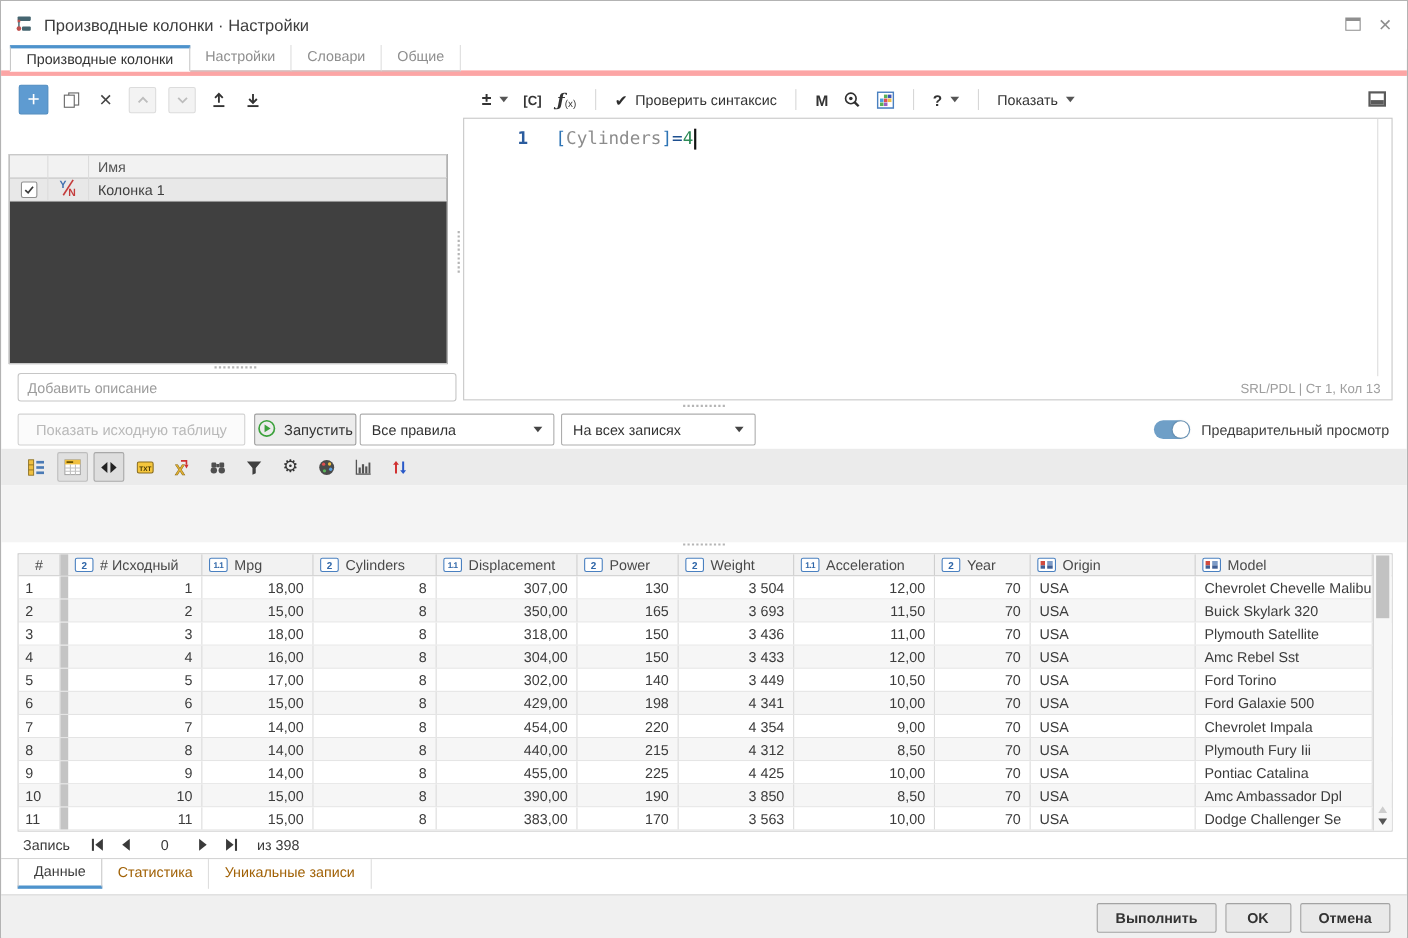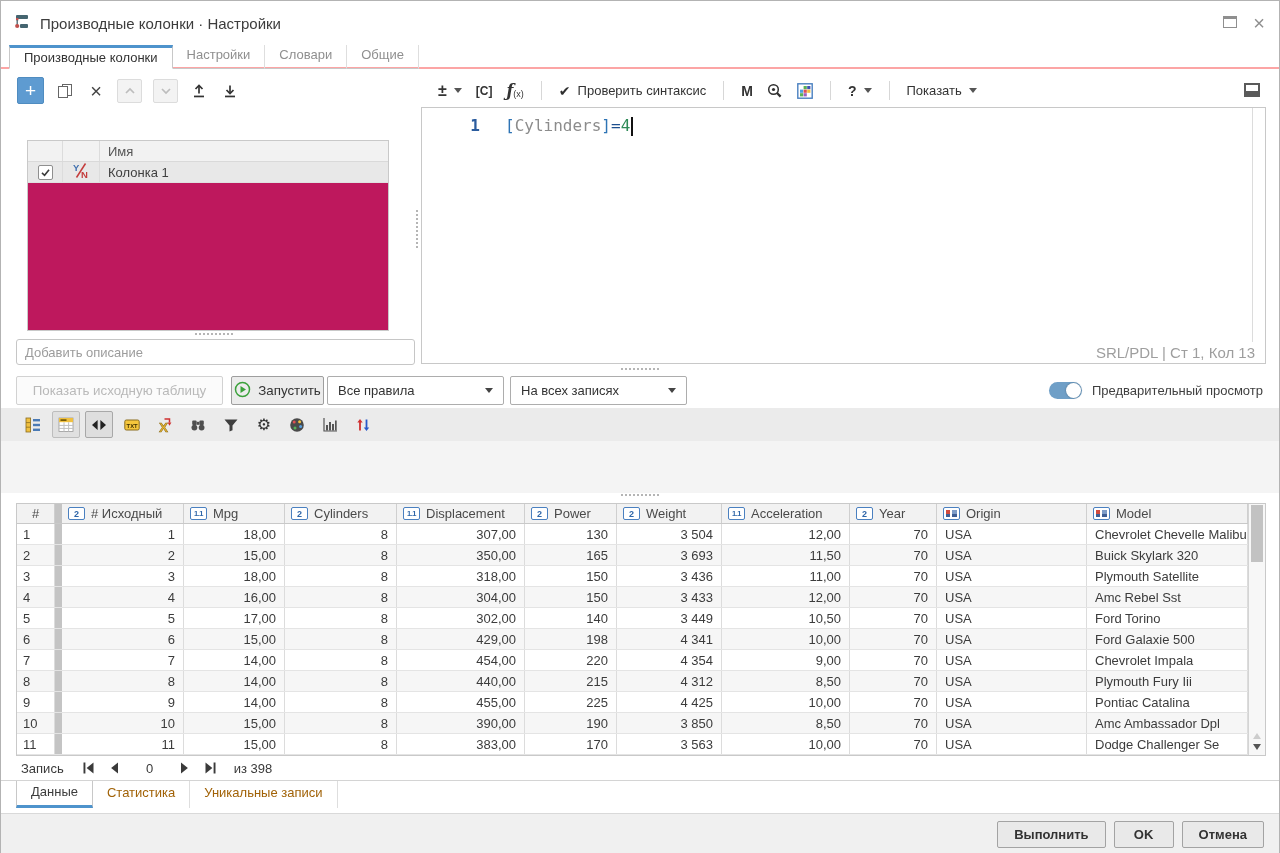--- a/index.html
+++ b/index.html
@@ -8,38 +8,38 @@
   #window{position:relative;width:1280px;height:853px;background:#fff;border:1px solid #b3b3b3}
 
   
   .titlebar{position:absolute;left:0;top:0;width:100%;height:44px;display:flex;align-items:center;padding-left:12px;background:#fff}
   .titlebar .title{font-size:15px;color:#3d3d3d;margin-left:9px}
   .win-btns{position:absolute;right:14px;top:0;height:44px;display:flex;align-items:center;gap:16px}
   .max-icon{display:inline-block;width:14px;height:12px;border:1px solid #8f8f8f;border-top:3px solid #8f8f8f}
   .close-icon{font-size:20px;color:#8f8f8f;line-height:1}
 
   
-  .tabbar{position:absolute;left:0;top:44px;width:100%;height:24px;padding-left:8px;display:flex;border-bottom:2px solid #fca5a5}
+  .tabbar{position:absolute;left:0;top:44px;width:100%;height:24px;padding-left:8px;display:flex;align-items:flex-end;border-bottom:5px solid #fca5a5}
   .tab{height:24px;line-height:20px;padding:0 14px;color:#8f8f8f;cursor:default;margin-bottom:-1px;border-bottom:1px solid #c8c8c8;border-right:1px solid #dedede}
   .tab.active{background:#fff;color:#333;border:1px solid #c8c8c8;border-top:3px solid #4e93cc;border-bottom:1px solid #fff;line-height:19px}
 
   
   .ltb{position:absolute;left:16px;top:76px;height:27px;display:flex;align-items:center;gap:11px}
   .add-btn{width:27px;height:27px;background:#5e9bd1;border:1px solid #4f8cc0;border-radius:2px;color:#fff;font-size:19px;display:flex;align-items:center;justify-content:center;line-height:1}
   .plain-ic{display:flex;align-items:center;justify-content:center;width:20px;height:24px}
   .del-x{font-size:20px;color:#444;line-height:1}
   .sm-btn{width:25px;height:24px;background:#f3f3f3;border:1px solid #dcdcdc;border-radius:2px;display:flex;align-items:center;justify-content:center}
 
   
   .inputbox{position:absolute;background:#fff;border:1px solid #c6c6c6;border-radius:3px;display:flex;align-items:center;padding:0 8px;color:#9c9c9c}
   .filter{left:15px;top:107px;width:399px;height:25px;gap:6px}
   .desc{left:15px;top:338px;width:399px;height:26px}
 
   
-  .list{position:absolute;left:26px;top:139px;width:362px;height:191px;border:1px solid #c9c9c9;background:#be185d}
+  .list{position:absolute;left:7px;top:139px;width:399px;height:191px;border:1px solid #c9c9c9;background:#404040}
   .lrow{display:flex;height:21px;align-items:stretch}
   .lhead{background:#f2f2f2;border-bottom:1px solid #d9d9d9;color:#555}
   .lsel{background:#e8e8e8;border-bottom:1px solid #e0e0e0;color:#3f3f3f}
   .lc{display:flex;align-items:center;border-right:1px solid #dcdcdc;padding-left:6px}
   .lc1{width:35px;justify-content:center;padding-left:0}
   .lc2{width:37px;justify-content:center;padding-left:0}
   .lc3{flex:1;border-right:none;padding-left:8px}
   .cb{width:15px;height:15px;background:#fff;border:1px solid #8f8f8f;border-radius:2px;display:flex;align-items:center;justify-content:center}
 
   
@@ -63,21 +63,21 @@
 
   
   .editor{position:absolute;left:420px;top:106px;width:845px;height:257px;border:1px solid #c8c8c8;background:#fff;display:flex;flex-direction:column}
   .code-area{flex:1;position:relative;font-family:"DejaVu Sans Mono",monospace;font-size:16px;padding-top:7px}
   .code-line{display:flex;line-height:22px}
   .ln{width:58px;text-align:right;color:#2b5c9e;font-weight:bold}
   .code{margin-left:25px;display:flex;align-items:center}
   .br{color:#2e74b5}.fld{color:#8c8c8c}.op{color:#1d4f8f}.val{color:#2e8b57}
   .caret{display:inline-block;width:2px;height:19px;background:#111;margin-left:1px}
   .scrolltrack{position:absolute;right:12px;top:0;bottom:0;width:0;border-left:1px solid #dcdcdc}
-  .editor-status{height:21px;display:flex;align-items:center;justify-content:flex-end;padding-right:10px;color:#9e9e9e;font-size:15px}
+  .editor-status{height:21px;display:flex;align-items:center;justify-content:flex-end;padding-right:10px;color:#9e9e9e;font-size:12px}
 
   
   .btn-ghost{position:absolute;left:15px;top:375px;width:207px;height:29px;background:#fbfbfb;border:1px solid #d2d2d2;border-radius:2px;color:#b9b9b9;display:flex;align-items:center;justify-content:center}
   .btn-run{position:absolute;left:230px;top:375px;width:93px;height:29px;background:#ececec;border:1px solid #9e9e9e;border-radius:2px;color:#333;display:flex;align-items:center;justify-content:center;gap:7px}
   .select{position:absolute;top:375px;height:29px;background:#fff;border:1px solid #adadad;border-radius:2px;display:flex;align-items:center;padding:0 10px;color:#333}
   .sel1{left:326px;width:177px}
   .sel2{left:509px;width:177px}
   .select .dd-arrow{position:absolute;right:10px;border-top-color:#444}
   .preview{position:absolute;right:16px;top:375px;height:29px;display:flex;align-items:center;gap:10px;color:#3f3f3f}
   .toggle{position:relative;width:33px;height:17px;border-radius:9px;background:#6f9fc7}

